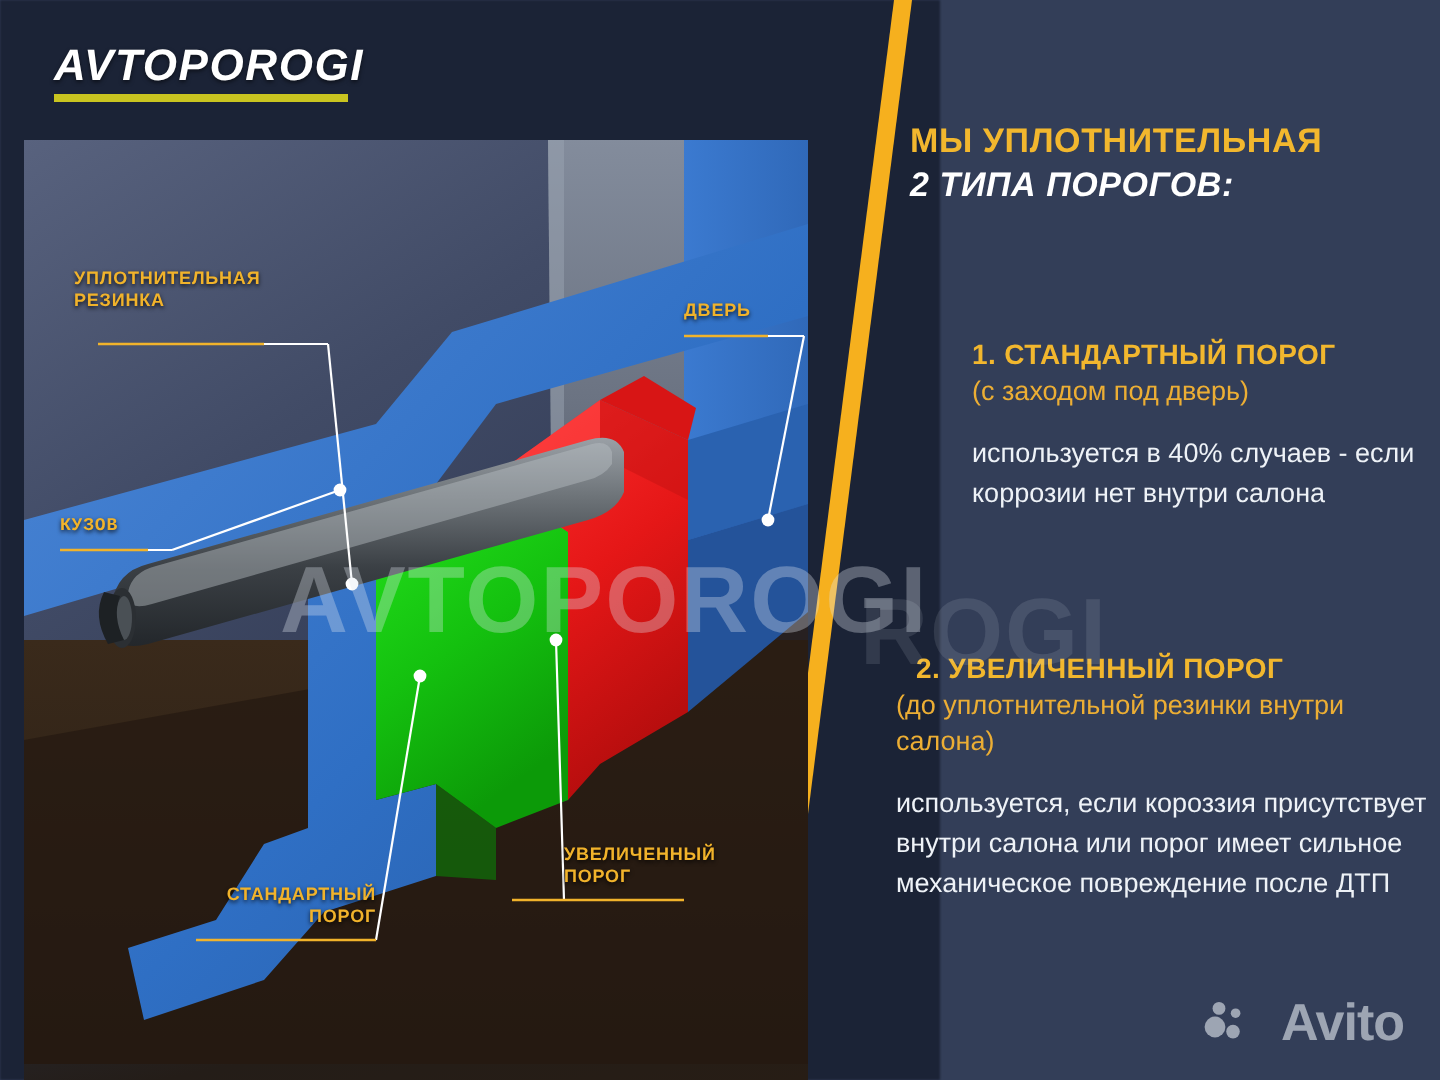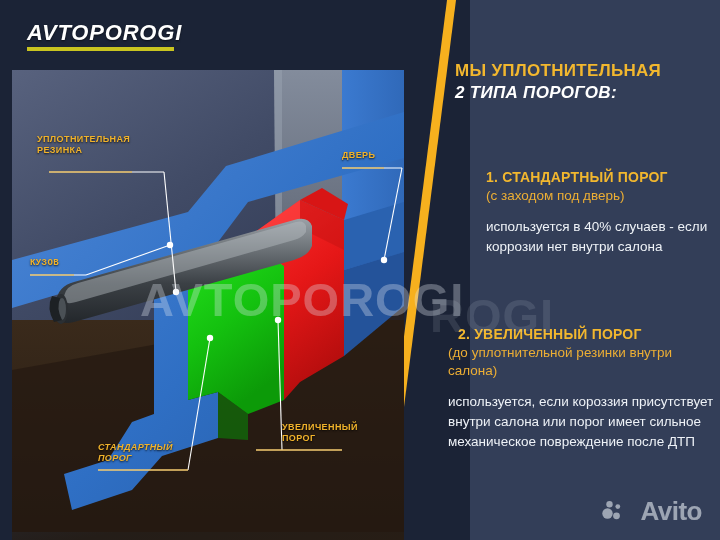--- a/index.html
+++ b/index.html
@@ -322,21 +322,21 @@
         <line x1="18" y1="205" x2="62" y2="205"></line>
         <line x1="86" y1="400" x2="176" y2="400"></line>
         <line x1="244" y1="380" x2="330" y2="380"></line>
       </g>
     </svg>
 
     <div class="lbl" style="left:25px; top:64px;">УПЛОТНИТЕЛЬНАЯ
 РЕЗИНКА</div>
     <div class="lbl" style="left:330px; top:80px;">ДВЕРЬ</div>
     <div class="lbl" style="left:18px; top:188px;font-family:Liberation Mono, monospace;">КУЗОВ</div>
-    <div class="lbl" style="left:86px; top:372px; width:90px;font-style:italic;">СТАНДАРТНЫЙ
+    <div class="lbl" style="left:86px; top:372px; text-align:right; width:90px;">СТАНДАРТНЫЙ
 ПОРОГ</div>
     <div class="lbl" style="left:244px; top:352px;margin-left:26px;">УВЕЛИЧЕННЫЙ
 ПОРОГ</div>
   </div>
 
   <div class="watermark-big">AVTOPOROGI</div>
 
   <div class="right">
 
     <div class="watermark-right">ROGI</div>

